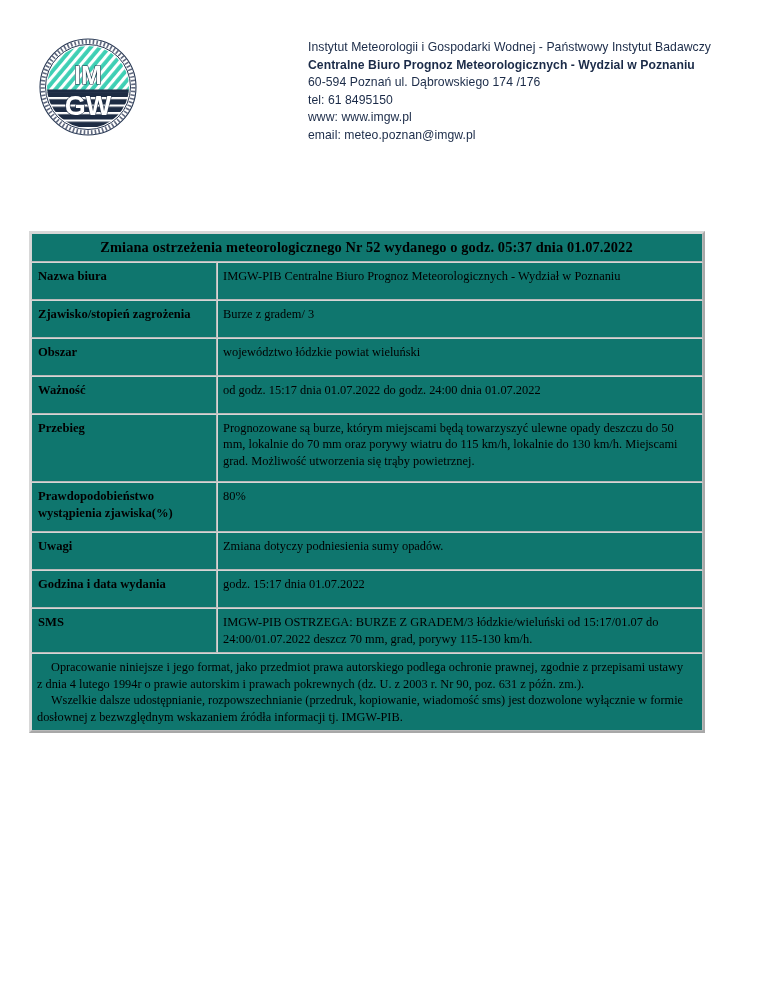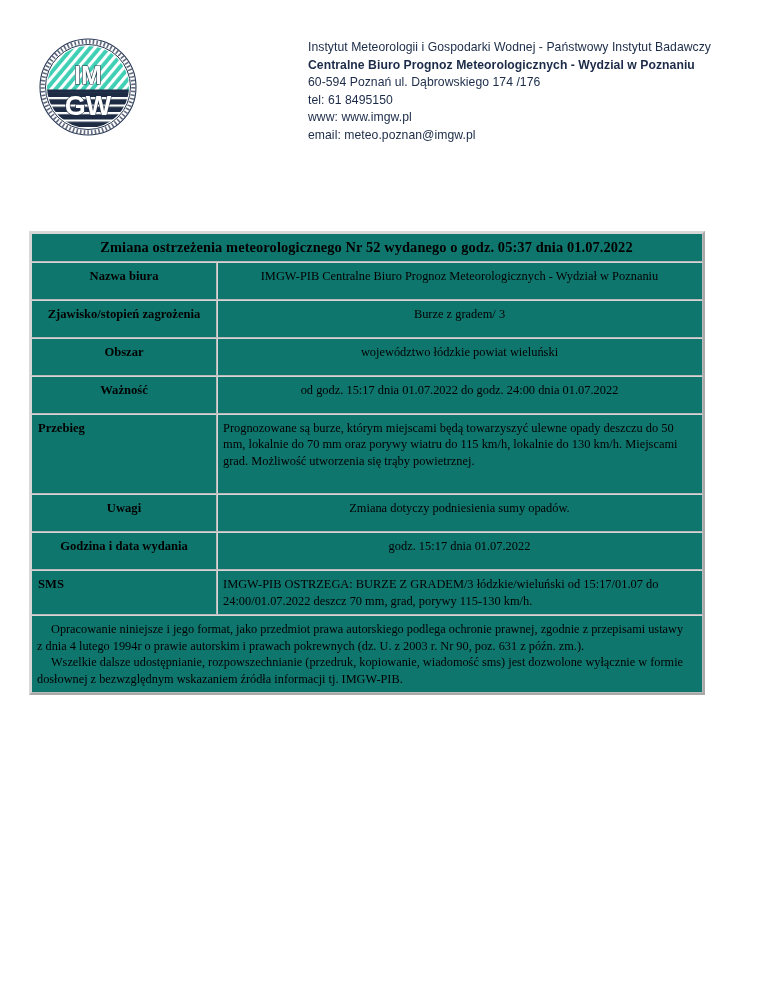--- a/index.html
+++ b/index.html
@@ -94,22 +94,22 @@
     width: 172px;
     font-weight: bold;
     font-size: 12.6px;
     padding-left: 6px;
   }
   td.value-cell {
     font-weight: normal;
   }
   .v-bold { font-weight: normal; }
 
-  .row-tall td { height: 26px; text-align: center; }
-  .row-przebieg td { padding-bottom: 24px; font-family: Liberation Serif, serif; }
+  .row-tall td { height: 26px; }
+  .row-przebieg td { padding-bottom: 12px; font-family: Liberation Serif, serif; }
   .row-prawd td { padding-bottom: 10px; }
   .row-sms td { }
 
   .footnote-cell {
     font-size: 12.3px;
     line-height: 17.5px;
     padding: 6px 8px 8px 8px;
   }
   .footnote-cell p {
     margin: 0;
@@ -202,20 +202,27 @@
       <tr class="row-tall">
         <td class="label-cell">Ważność</td>
         <td class="value-cell">od godz. 15:17 dnia 01.07.2022 do godz. 24:00 dnia 01.07.2022</td>
       </tr>
 
       <tr class="row-przebieg">
         <td class="label-cell">Przebieg</td>
         <td class="value-cell">Prognozowane są burze, którym miejscami będą towarzyszyć ulewne opady deszczu do 50 mm, lokalnie do 70 mm oraz porywy wiatru do 115 km/h, lokalnie do 130 km/h. Miejscami grad. Możliwość utworzenia się trąby powietrznej.</td>
       </tr>
 
+      <tr class="row-prawd">
+        <td class="label-cell label-two-line">
+          <div>Prawdopodobieństwo</div>
+          <div>wystąpienia zjawiska(%)</div>
+        </td>
+        <td class="value-cell">80%</td>
+      </tr>
 
       <tr class="row-tall">
         <td class="label-cell">Uwagi</td>
         <td class="value-cell">Zmiana dotyczy podniesienia sumy opadów.</td>
       </tr>
 
       <tr class="row-tall">
         <td class="label-cell">Godzina i data wydania</td>
         <td class="value-cell">godz. 15:17 dnia 01.07.2022</td>
       </tr>

